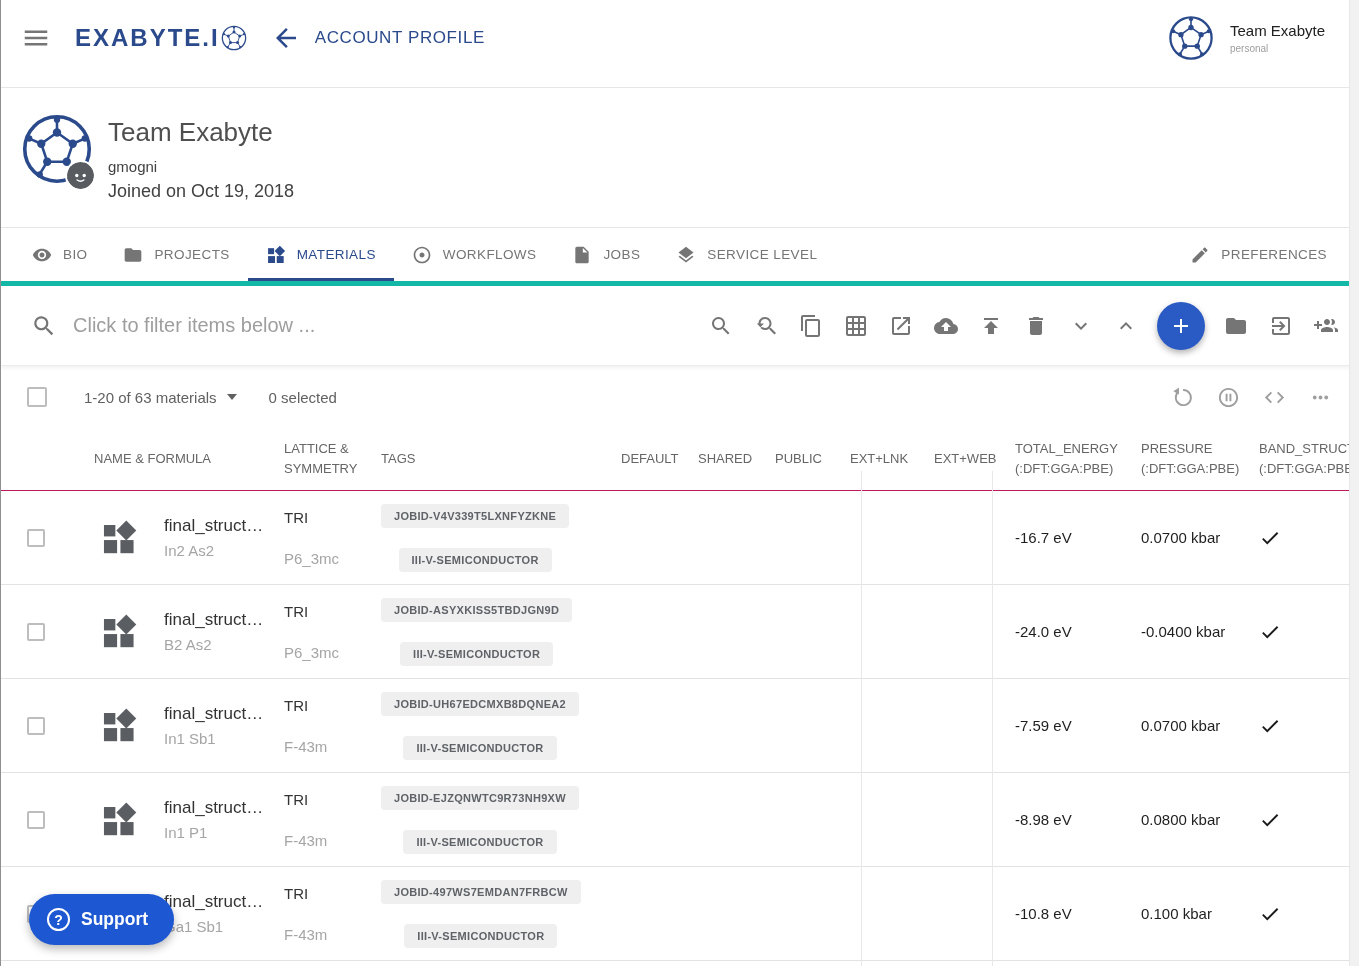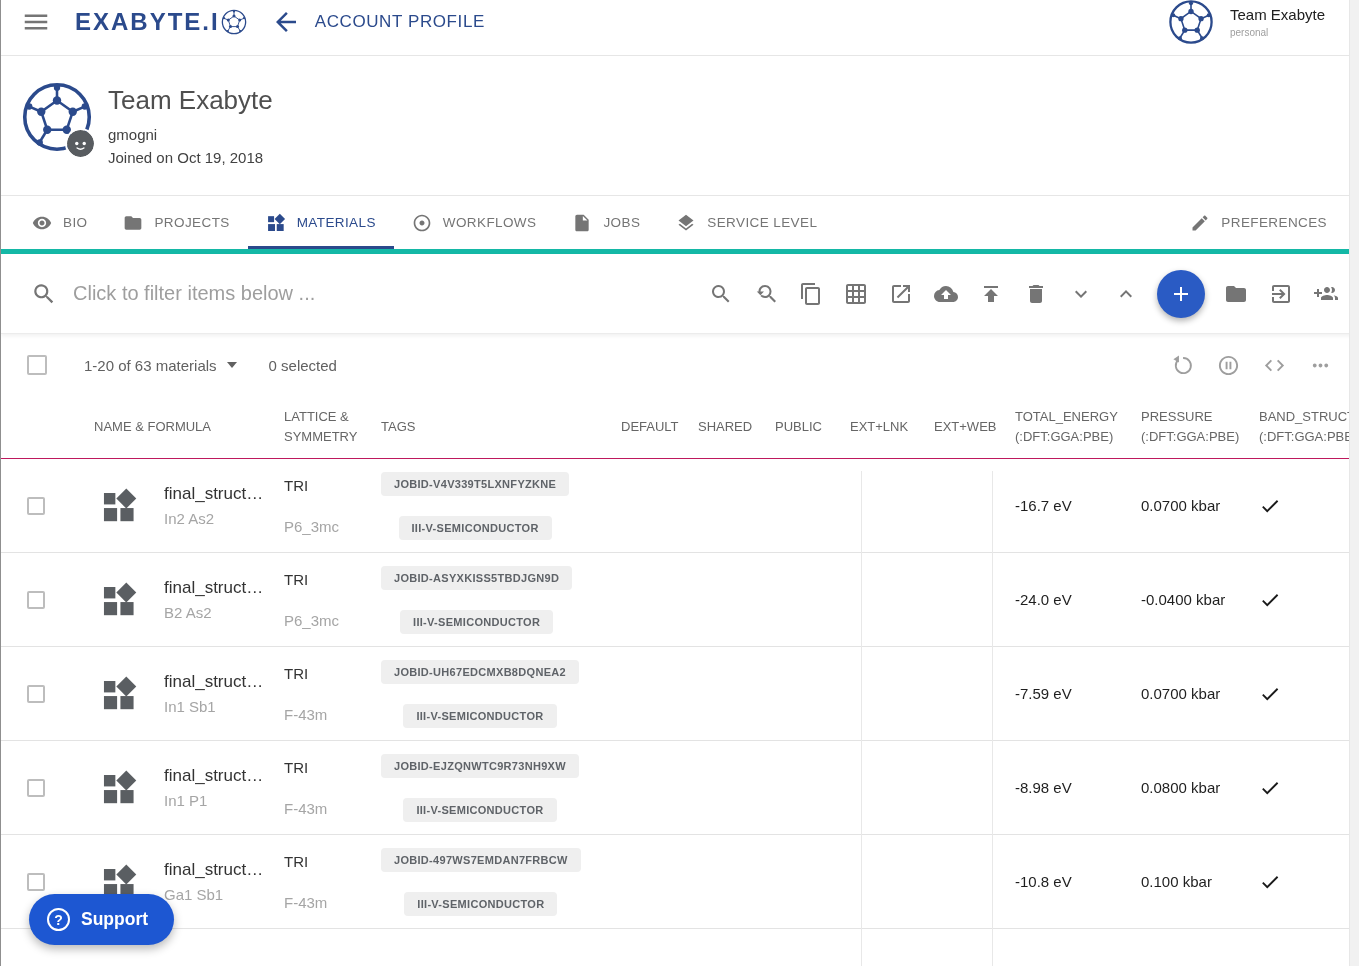--- a/index.html
+++ b/index.html
@@ -2,39 +2,39 @@
 <html><head>
 <meta charset="utf-8">
 <style>
   * { box-sizing: border-box; margin: 0; padding: 0; }
   html, body { width: 1359px; height: 966px; overflow: hidden; }
   body { font-family: "Liberation Sans", "DejaVu Sans", sans-serif; background: #fff; color: #424242; }
   svg { display: block; fill: currentColor; }
   .page { position: relative; width: 1359px; height: 966px; background: #fff; overflow: hidden; border-left: 1px solid #8f8f8f; }
 
   
-  .appbar { height: 56px; border-bottom: 1px solid #e6e6e6; display: flex; align-items: center; padding: 0 18px 12px 20px; }
+  .appbar { height: 88px; border-bottom: 1px solid #e6e6e6; display: flex; align-items: center; padding: 0 18px 12px 20px; }
   .icon-btn { background: none; border: none; cursor: pointer; color: #757575; display: flex; align-items: center; justify-content: center; }
   .hamburger { width: 30px; height: 30px; }
   .logo { display: flex; align-items: center; margin-left: 24px; color: #2b4a8c; font-weight: bold; font-size: 24px; letter-spacing: 2px; cursor: pointer; }
   .logo .ball { margin-left: 1px; }
   .back-arrow { margin-left: 24px; color: #2b4a8c; width: 30px; height: 30px; }
   .appbar-title { margin-left: 14px; color: #2b4a8c; font-size: 17px; letter-spacing: 0.6px; }
   .appbar-right { margin-left: auto; margin-right: 16px; display: flex; align-items: center; gap: 16px; cursor: pointer; }
   .acct-name { font-size: 15px; color: #212121; }
   .acct-type { font-size: 10px; color: #9e9e9e; margin-top: 4px; }
 
   
   .profile { height: 140px; border-bottom: 1px solid #e6e6e6; display: flex; padding: 25px 0 0 20px; }
   .avatar-wrap { position: relative; width: 72px; height: 72px; flex: 0 0 auto; }
   .badge { position: absolute; right: -3px; bottom: -6px; width: 31px; height: 31px; border-radius: 50%; border: 2px solid #fff; overflow: hidden; }
   .profile-info { margin-left: 15px; margin-top: 4px; }
   .profile-name { font-size: 26px; color: #4f4f4f; }
   .profile-user { font-size: 15px; color: #424242; margin-top: 10px; }
-  .profile-joined { font-size: 15px; color: #424242; margin-top: 6px; }
+  .profile-joined { font-size: 18px; color: #424242; margin-top: 6px; }
 
   
   .tabs { height: 58px; border-bottom: 5px solid #14b8a6; display: flex; align-items: stretch; padding-left: 13px; }
   .tab { display: flex; align-items: center; gap: 11px; padding: 0 18px; color: #757575; font-size: 13.5px; letter-spacing: 0.4px; cursor: pointer; position: relative; background: none; border: none; font-family: inherit; }
   .tab svg { width: 20px; height: 20px; }
   .tab.active { color: #2b4a8c; }
   .tab.active::after { content: ""; position: absolute; left: 0; right: 0; bottom: 0; height: 3px; background: #2b4a8c; }
   .tab-spacer { flex: 1; }
   .tab.pref { margin-right: 14px; }
 

